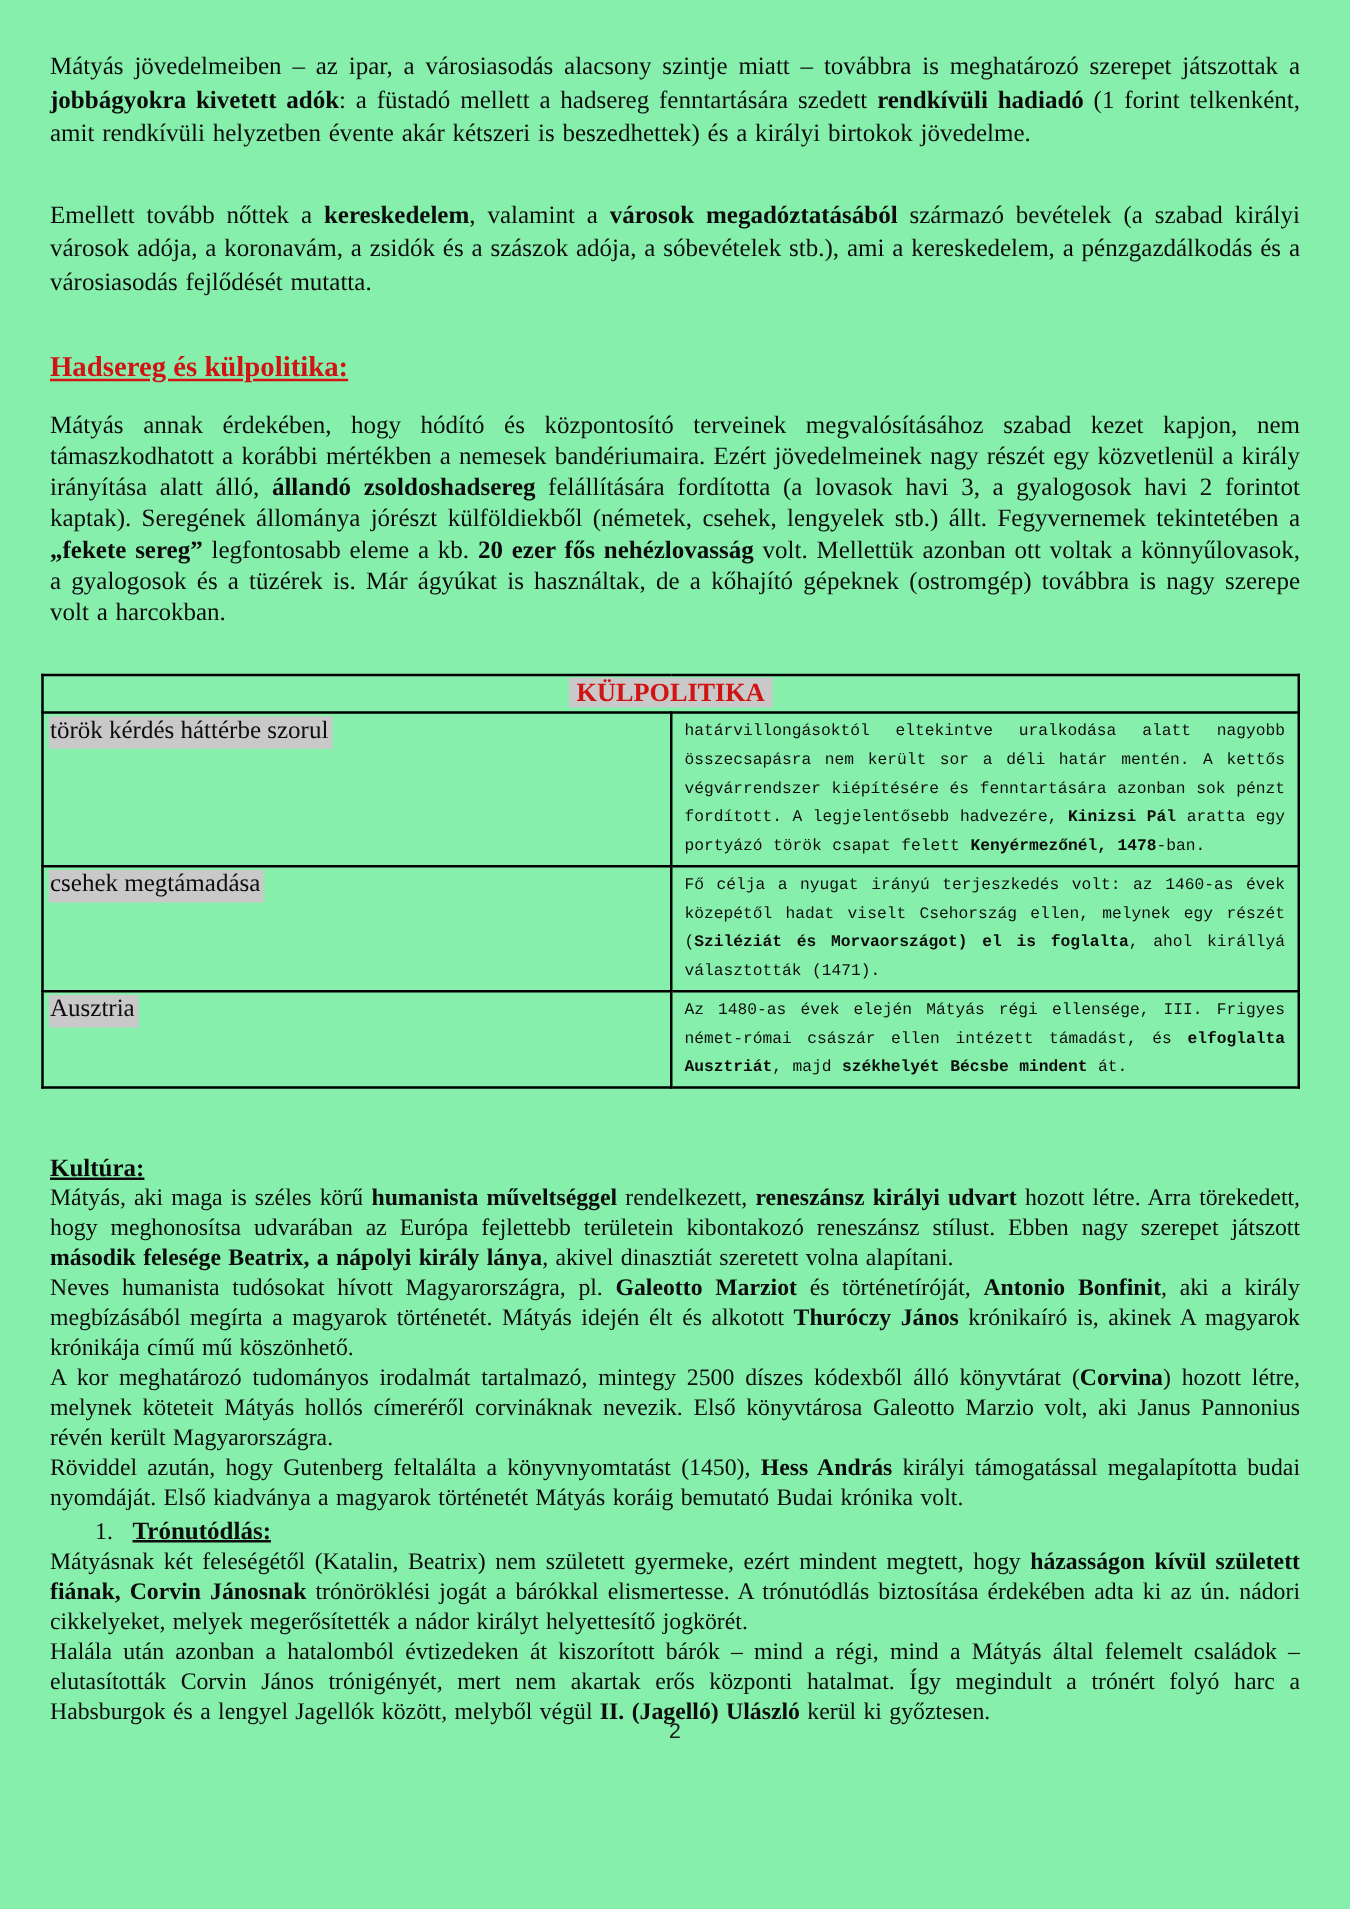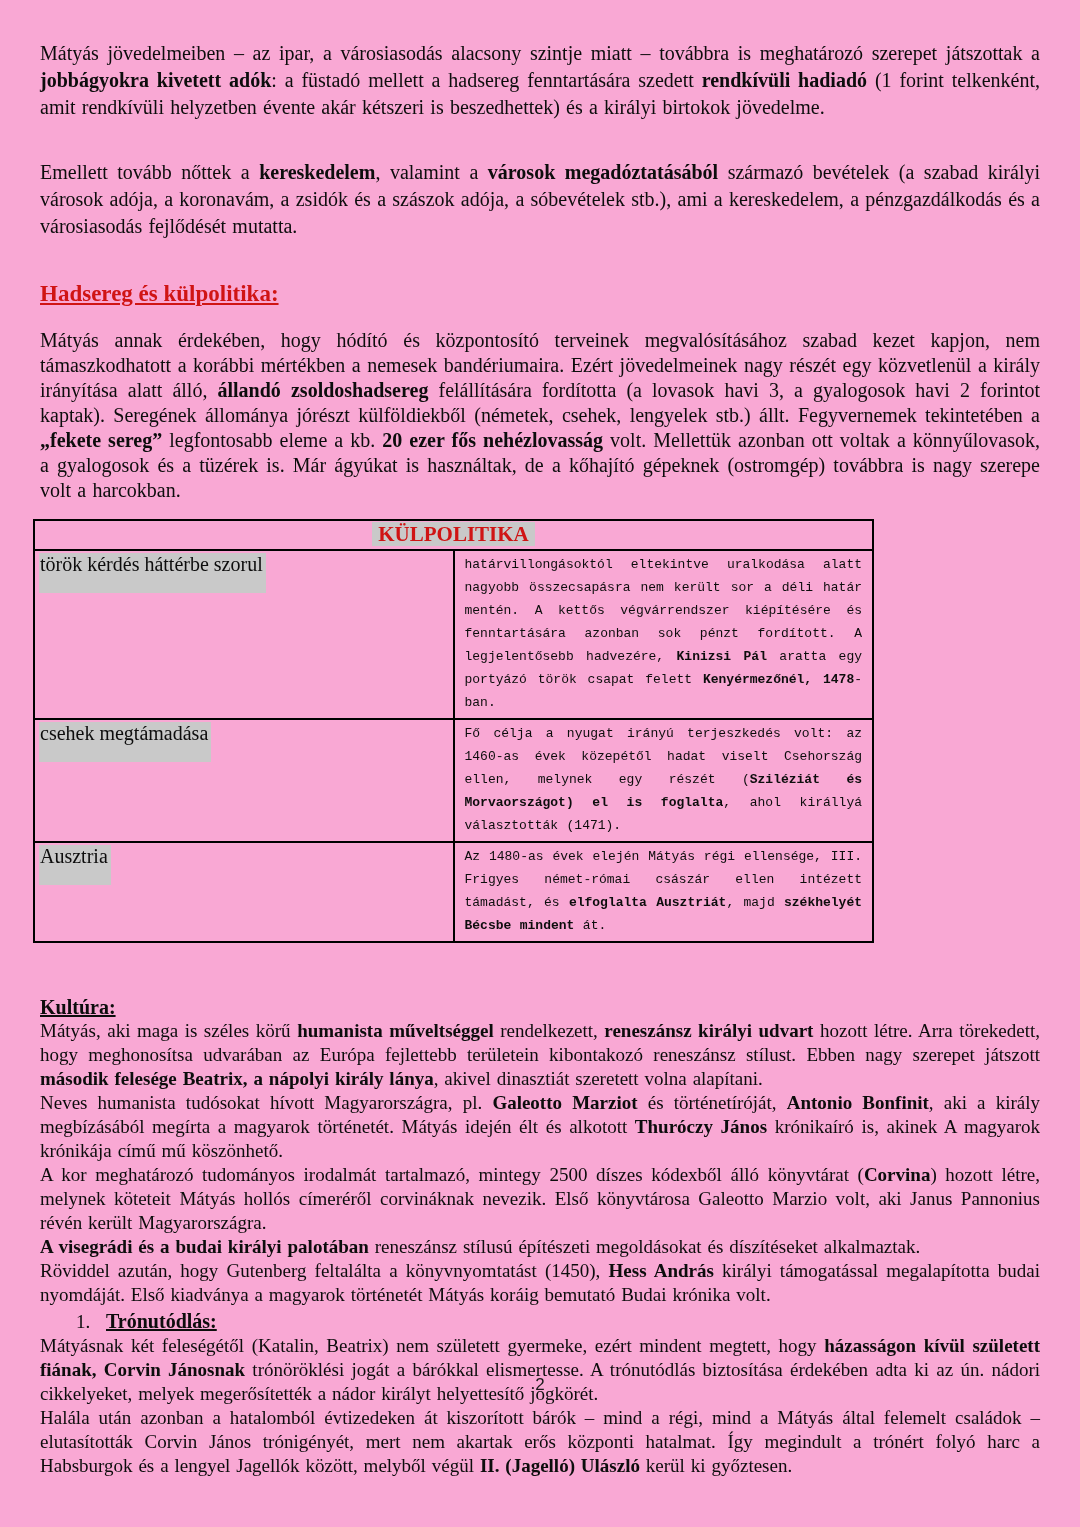--- a/index.html
+++ b/index.html
@@ -1,21 +1,21 @@
 <!DOCTYPE html>
 <html lang="hu" style="--red: #d01414; --hl: #c9c9c9;"><head>
 <meta charset="utf-8">
 <style>
   html, body { margin:0; padding:0; background:#ffffff; }
   .page {
     position:relative;
     width:1080px; height:1527px;
     box-sizing:border-box;
     padding:40px 40px 0 40px;
-    background:#f9a8d4;
+    background:#86efac;
     font-family:"Liberation Serif", serif;
     color:#0d0d0d;
     overflow:hidden;
   }
   .para {
     margin:0;
     text-align:justify;
     word-spacing:0.06em;
   }
   .body-lg { font-size:20px; line-height:27px; }
@@ -24,22 +24,22 @@
   .b { font-weight:bold; }
   .section-heading {
     margin:41px 0 0 0;
     font-size:23px; line-height:26px;
     font-weight:bold;
     color:var(--red, #d01414);
   }
   .section-heading .u, .black-heading .u { text-decoration:underline; }
   .fp-table {
     border-collapse:collapse;
-    margin:16px 0 0 -7px;
-    width:841px;
+    margin:36px 0 0 -7px;
+    width:1007px;
     table-layout:fixed;
   }
   .fp-table td {
     border:2px solid #000000;
     vertical-align:top;
   }
   .fp-table .cell-title {
     text-align:center;
     padding:1px 4px 2px 4px;
     font-size:21px; line-height:25px;
@@ -48,21 +48,21 @@
     background:var(--hl, #c9c9c9);
     color:var(--red, #d01414);
     font-weight:bold;
     padding:0 6px;
   }
   .cell-label {
     width:285px;
     padding:2px 6px 4px 4px;
     font-size:20px; line-height:23px;
   }
-  .cell-label .hl { background:var(--hl, #c9c9c9); padding:0 3px 18px 1px; }
+  .cell-label .hl { background:var(--hl, #c9c9c9); padding:0 3px 4px 1px; }
   .cell-content {
     padding:2px 10px 4px 10px;
     font-size:13px; line-height:23px;
     text-align:justify;
     word-spacing:0.05em;
     font-family:Liberation Mono, monospace;
   }
   .black-heading {
     margin:52px 0 0 0;
     font-size:20px; line-height:24px;
@@ -117,21 +117,20 @@
         <td class="cell-content"><span>Az 1480-as évek elején Mátyás régi ellensége, III. Frigyes német-római császár ellen intézett támadást, és </span><span class="b">elfoglalta Ausztriát</span><span>, majd </span><span class="b">székhelyét Bécsbe mindent</span><span> át.</span></td>
       </tr>
     </tbody>
   </table>
 
   <h3 class="black-heading"><span class="u">Kultúra:</span></h3>
 
   <p class="para body-sm"><span>Mátyás, aki maga is széles körű </span><span class="b">humanista műveltséggel</span><span> rendelkezett, </span><span class="b">reneszánsz királyi udvart</span><span> hozott létre. Arra törekedett, hogy meghonosítsa udvarában az Európa fejlettebb területein kibontakozó reneszánsz stílust. Ebben nagy szerepet játszott </span><span class="b">második felesége Beatrix, a nápolyi király lánya</span><span>, akivel dinasztiát szeretett volna alapítani.</span></p>
   <p class="para body-sm"><span>Neves humanista tudósokat hívott Magyarországra, pl. </span><span class="b">Galeotto Marziot</span><span> és történetíróját, </span><span class="b">Antonio Bonfinit</span><span>, aki a király megbízásából megírta a magyarok történetét. Mátyás idején élt és alkotott </span><span class="b">Thuróczy János</span><span> krónikaíró is, akinek A magyarok krónikája című mű köszönhető.</span></p>
   <p class="para body-sm"><span>A kor meghatározó tudományos irodalmát tartalmazó, mintegy 2500 díszes kódexből álló könyvtárat (</span><span class="b">Corvina</span><span>) hozott létre, melynek köteteit Mátyás hollós címeréről corvináknak nevezik. Első könyvtárosa Galeotto Marzio volt, aki Janus Pannonius révén került Magyarországra.</span></p>
-  <p class="para body-sm"><span class="b">A visegrádi és a budai királyi palotában</span><span> reneszánsz stílusú építészeti megoldásokat és díszítéseket alkalmaztak.</span></p>
   <p class="para body-sm"><span>Röviddel azután, hogy Gutenberg feltalálta a könyvnyomtatást (1450), </span><span class="b">Hess András</span><span> királyi támogatással megalapította budai nyomdáját. Első kiadványa a magyarok történetét Mátyás koráig bemutató Budai krónika volt.</span></p>
 
   <div class="list-row">
     <span class="list-num">1.</span><span class="list-heading">Trónutódlás:</span>
   </div>
 
   <p class="para body-sm"><span>Mátyásnak két feleségétől (Katalin, Beatrix) nem született gyermeke, ezért mindent megtett, hogy </span><span class="b">házasságon kívül született fiának, Corvin Jánosnak</span><span> trónöröklési jogát a bárókkal elismertesse. A trónutódlás biztosítása érdekében adta ki az ún. nádori cikkelyeket, melyek megerősítették a nádor királyt helyettesítő jogkörét.</span></p>
   <p class="para body-sm"><span>Halála után azonban a hatalomból évtizedeken át kiszorított bárók – mind a régi, mind a Mátyás által felemelt családok – elutasították Corvin János trónigényét, mert nem akartak erős központi hatalmat. Így megindult a trónért folyó harc a Habsburgok és a lengyel Jagellók között, melyből végül </span><span class="b">II. (Jagelló) Ulászló</span><span> kerül ki győztesen.</span></p>
 
   <div class="page-number">2</div>

